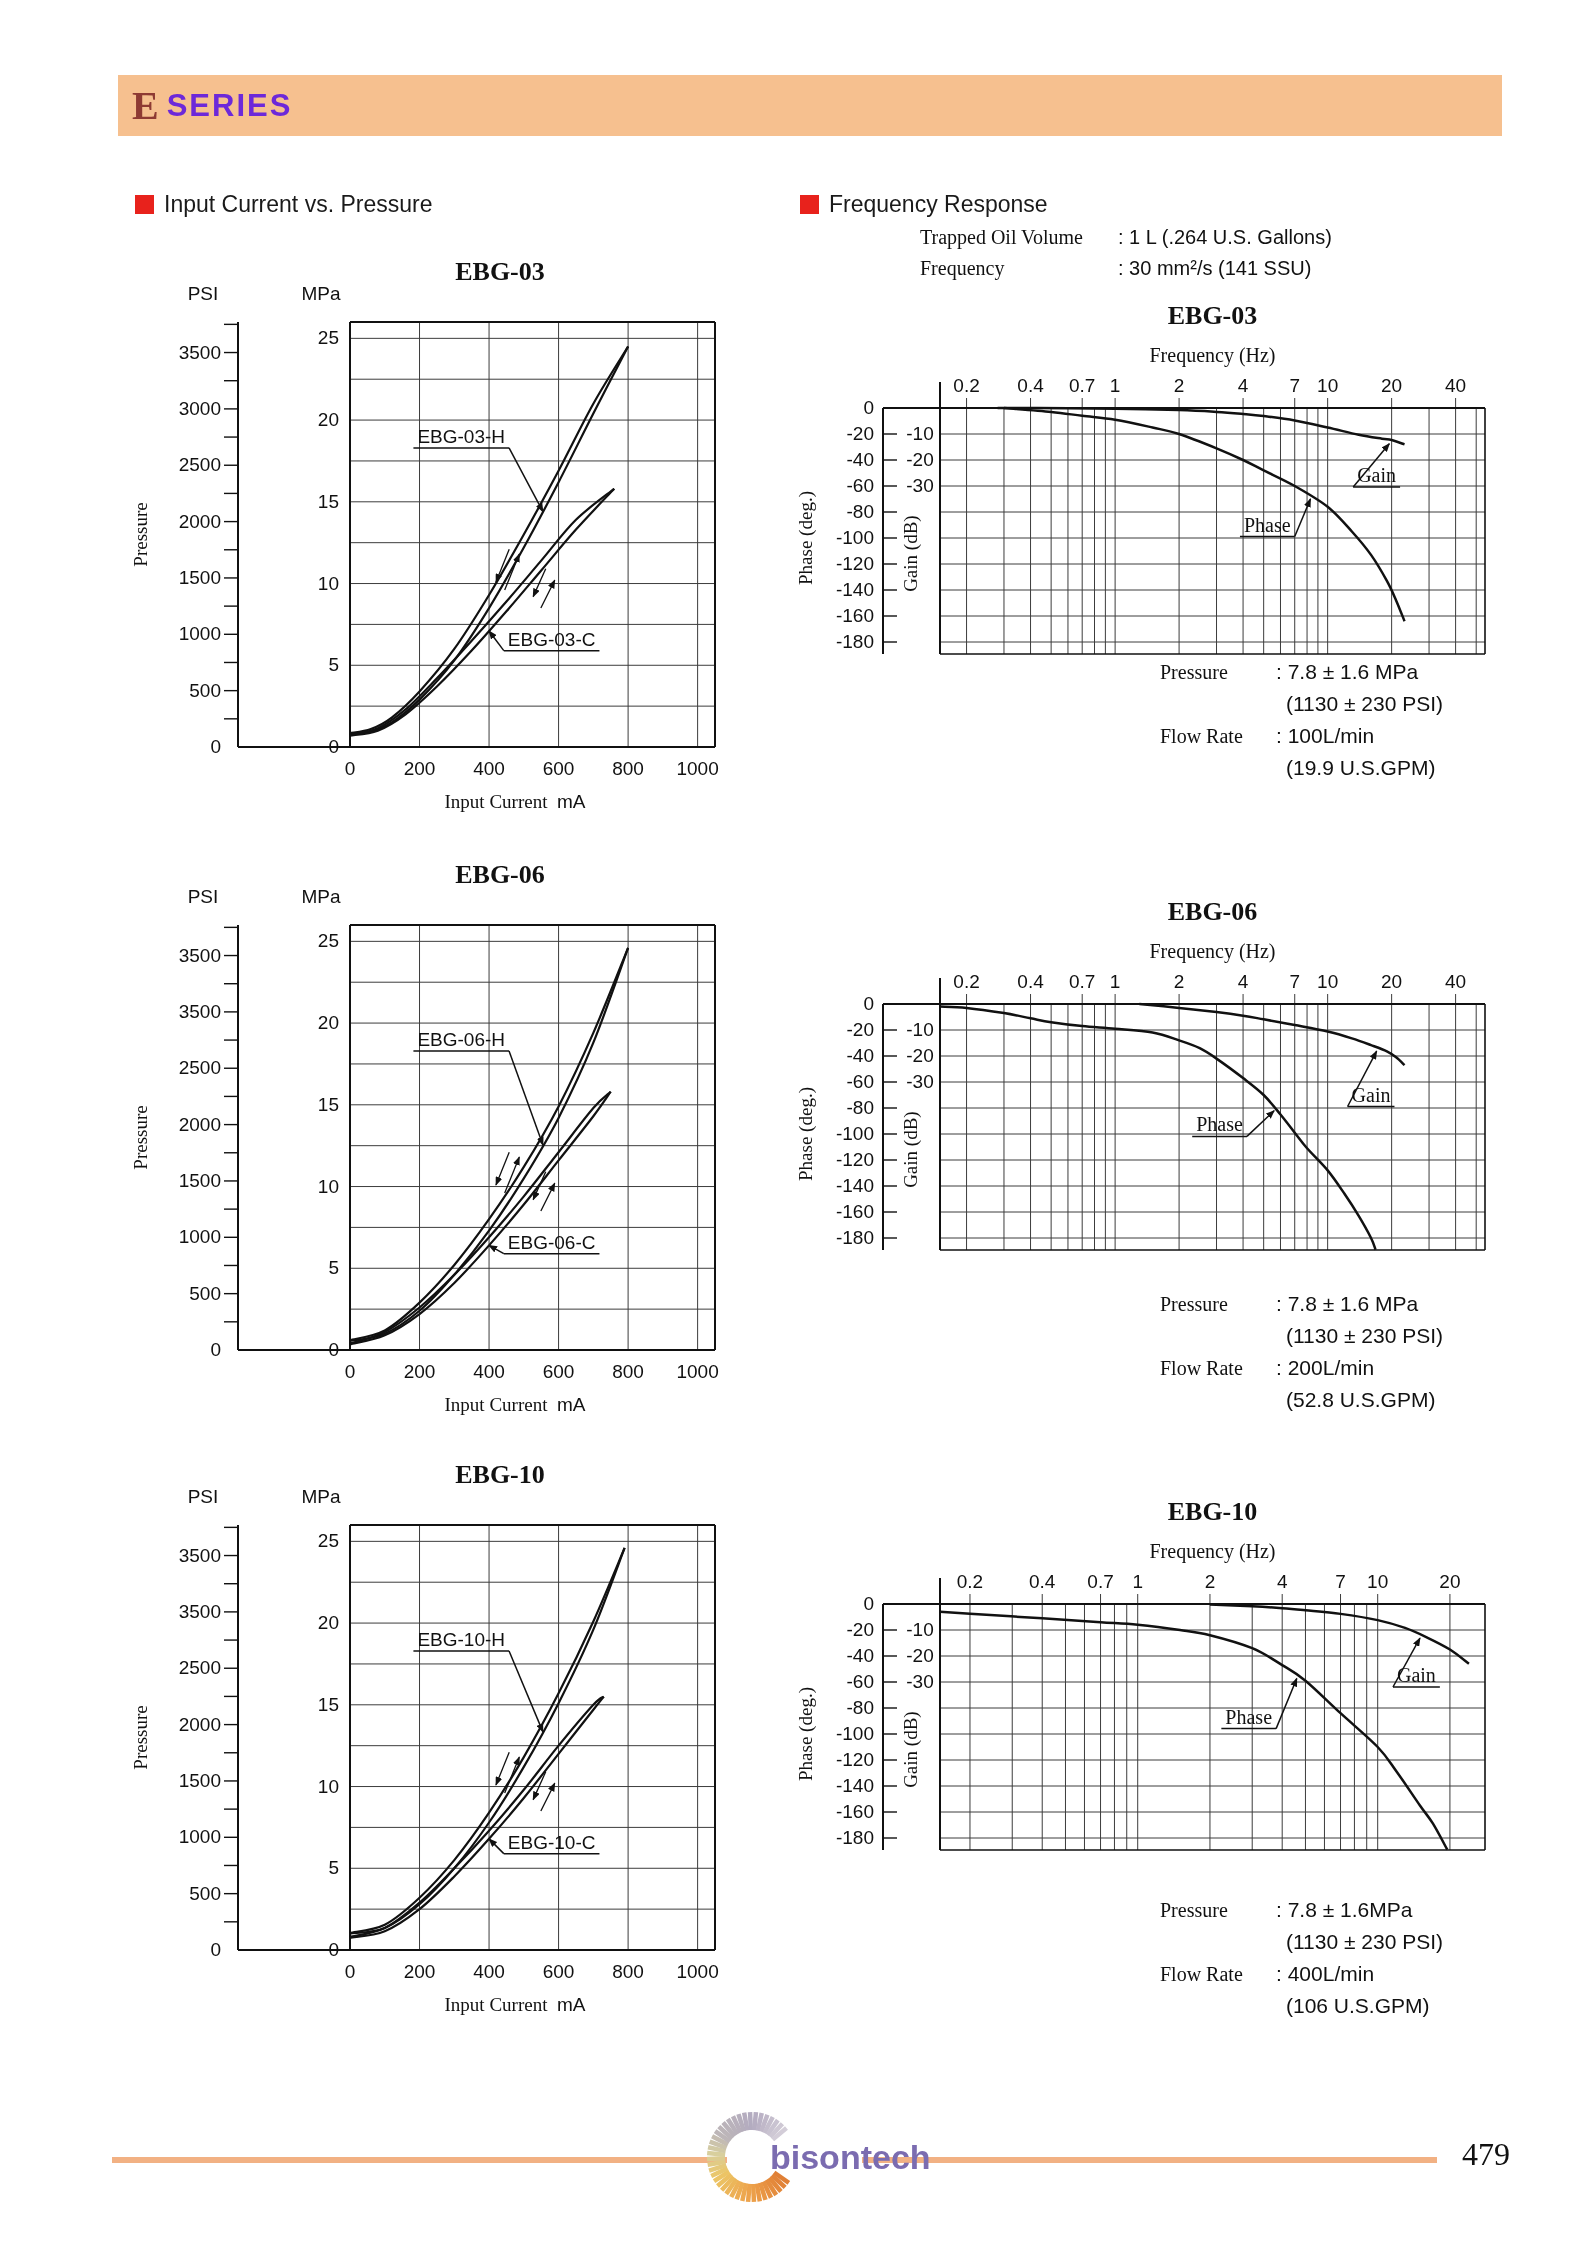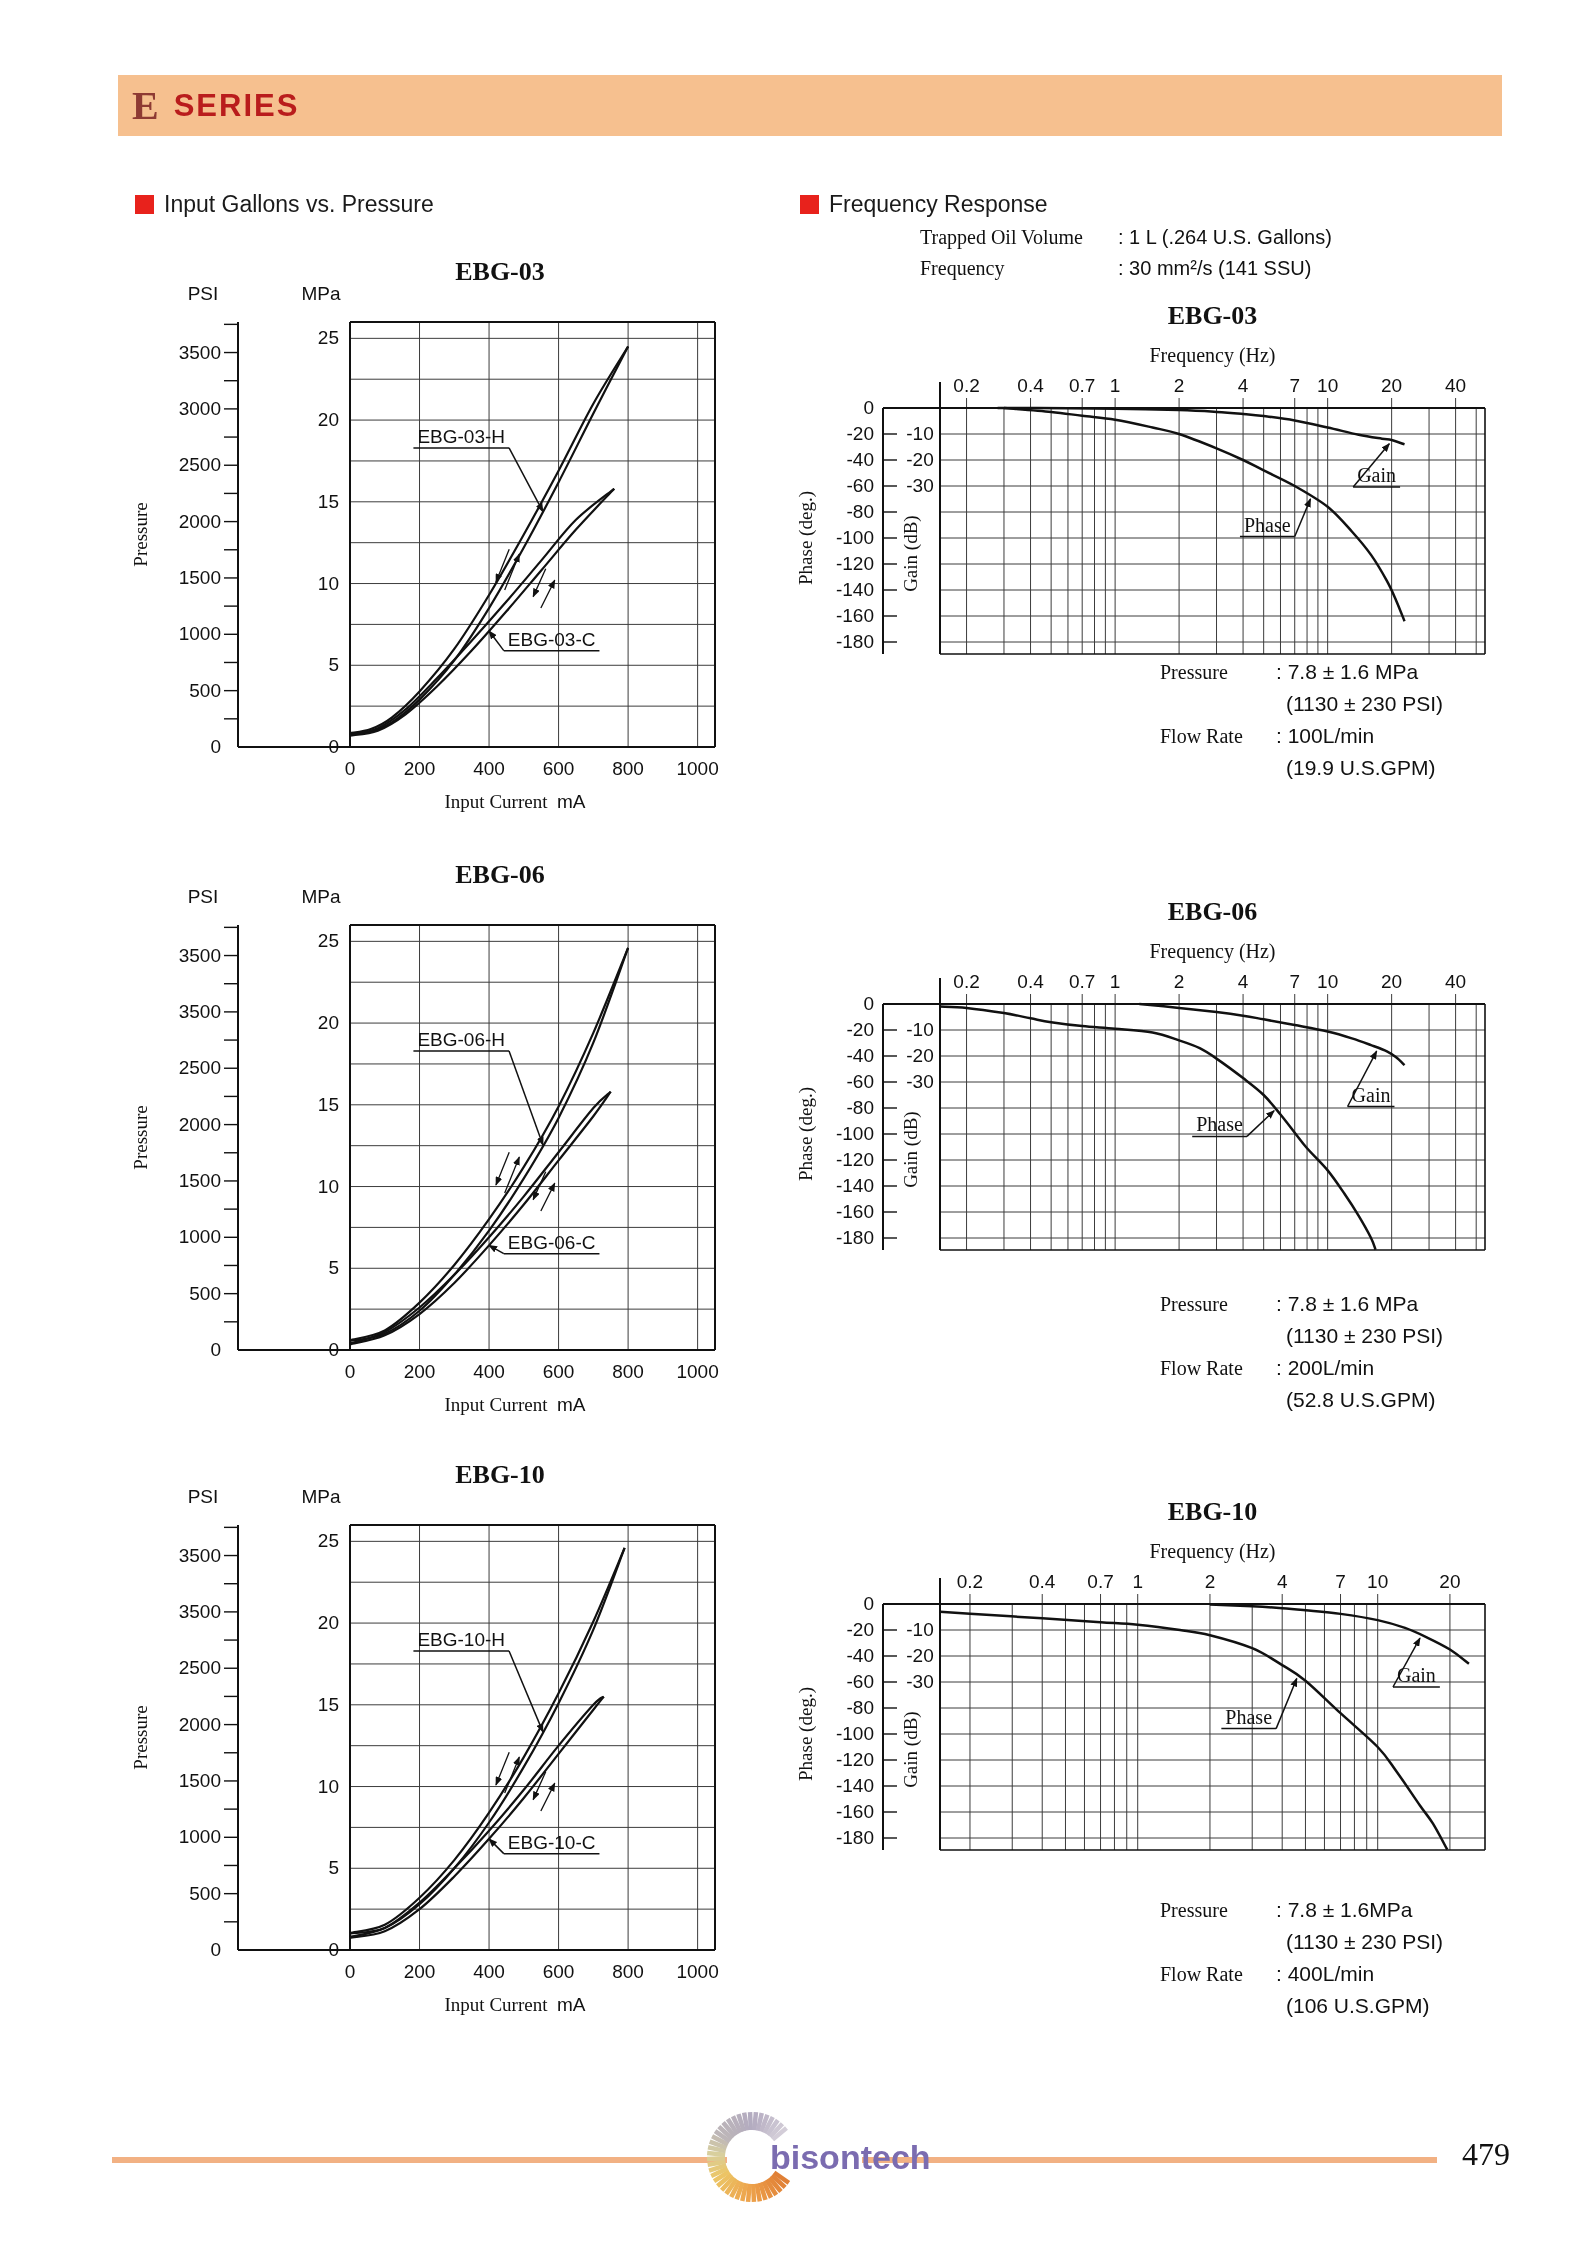--- a/index.html
+++ b/index.html
@@ -4,21 +4,21 @@
 <title>E Series - 479</title>
 <style>
   html,body{margin:0;padding:0;background:#ffffff;}
   .page{position:relative;width:1587px;height:2245px;background:#ffffff;overflow:hidden;
         font-family:"Liberation Sans",sans-serif;color:#111;}
   .banner{position:absolute;left:118px;top:75px;width:1384px;height:61px;background:#f6c08f;
           display:flex;align-items:center;}
   .banner .eletter{font-family:"Liberation Serif",serif;font-weight:bold;font-size:40px;
           color:#8e3a33;margin-left:14px;line-height:1;}
   .banner .stitle{font-family:"Liberation Sans",sans-serif;font-weight:bold;font-size:31px;
-          color:#b91c1c;margin-left:15px;letter-spacing:2px;line-height:1;}
+          color:#6d28d9;margin-left:8px;letter-spacing:2px;line-height:1;}
   .sec-head{position:absolute;display:flex;align-items:center;height:28px;}
   .sec-head .bullet{width:19px;height:19px;background:#e8221c;margin-right:10px;}
   .sec-head .sec-label{font-size:23px;color:#1a1a1a;}
   .topconds{position:absolute;left:920px;top:226px;}
   .topconds .row{display:flex;height:31px;align-items:flex-start;}
   .topconds .lab{font-family:"Liberation Serif",serif;font-size:20px;width:198px;}
   .topconds .val{font-size:20px;}
   .chart{position:absolute;margin:0;padding:0;}
   .conds{position:absolute;}
   .cond-row{display:flex;height:32px;align-items:baseline;}
@@ -35,21 +35,21 @@
 
 <div class="page">
 
   <div class="banner">
     <span class="eletter">E</span>
     <span class="stitle">SERIES</span>
   </div>
 
   <div class="sec-head" style="left:135px;top:190px;">
     <span class="bullet"></span>
-    <span class="sec-label">Input Gallons vs. Pressure</span>
+    <span class="sec-label">Input Current vs. Pressure</span>
   </div>
   <div class="sec-head" style="left:800px;top:190px;">
     <span class="bullet"></span>
     <span class="sec-label">Frequency Response</span>
   </div>
 
   <div class="topconds">
     <div class="row">
       <span class="lab">Trapped Oil Volume</span>
       <span class="val">: 1 L (.264 U.S. Gallons)</span>

